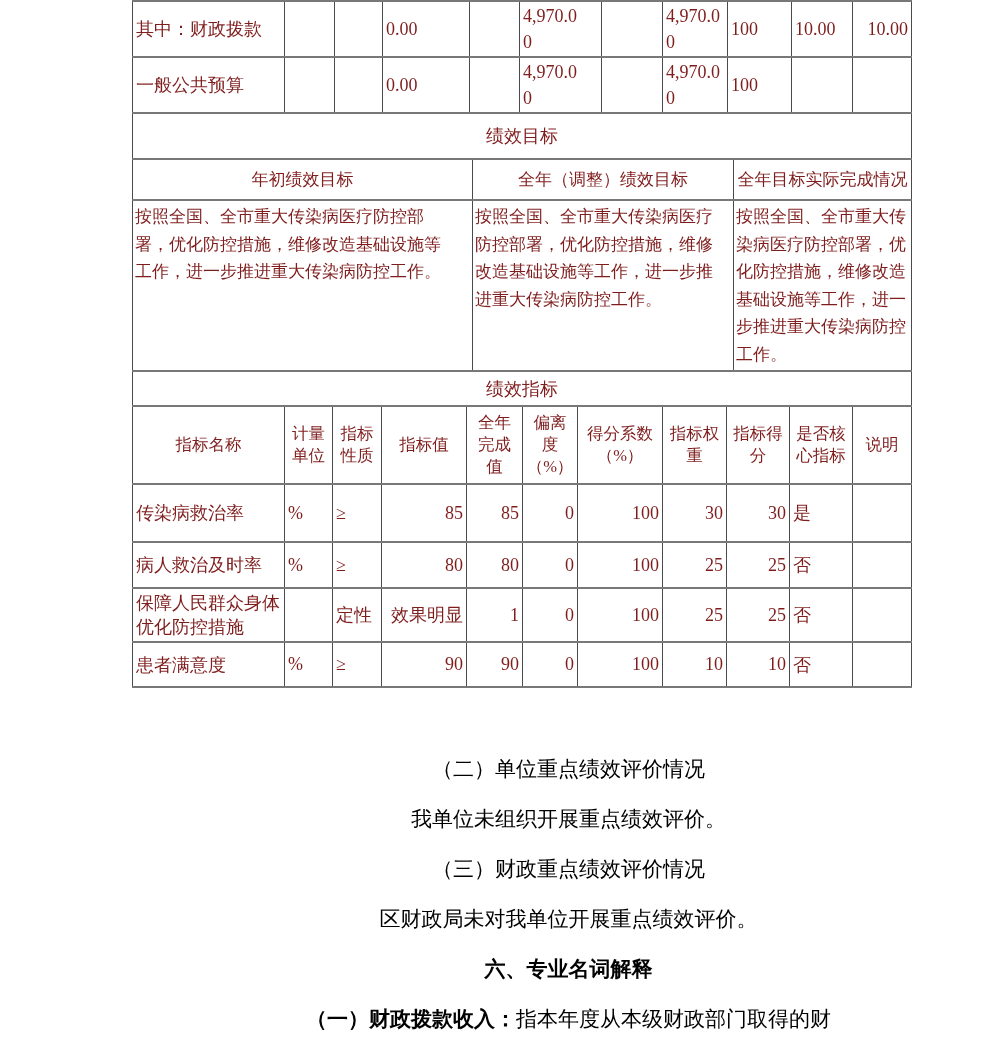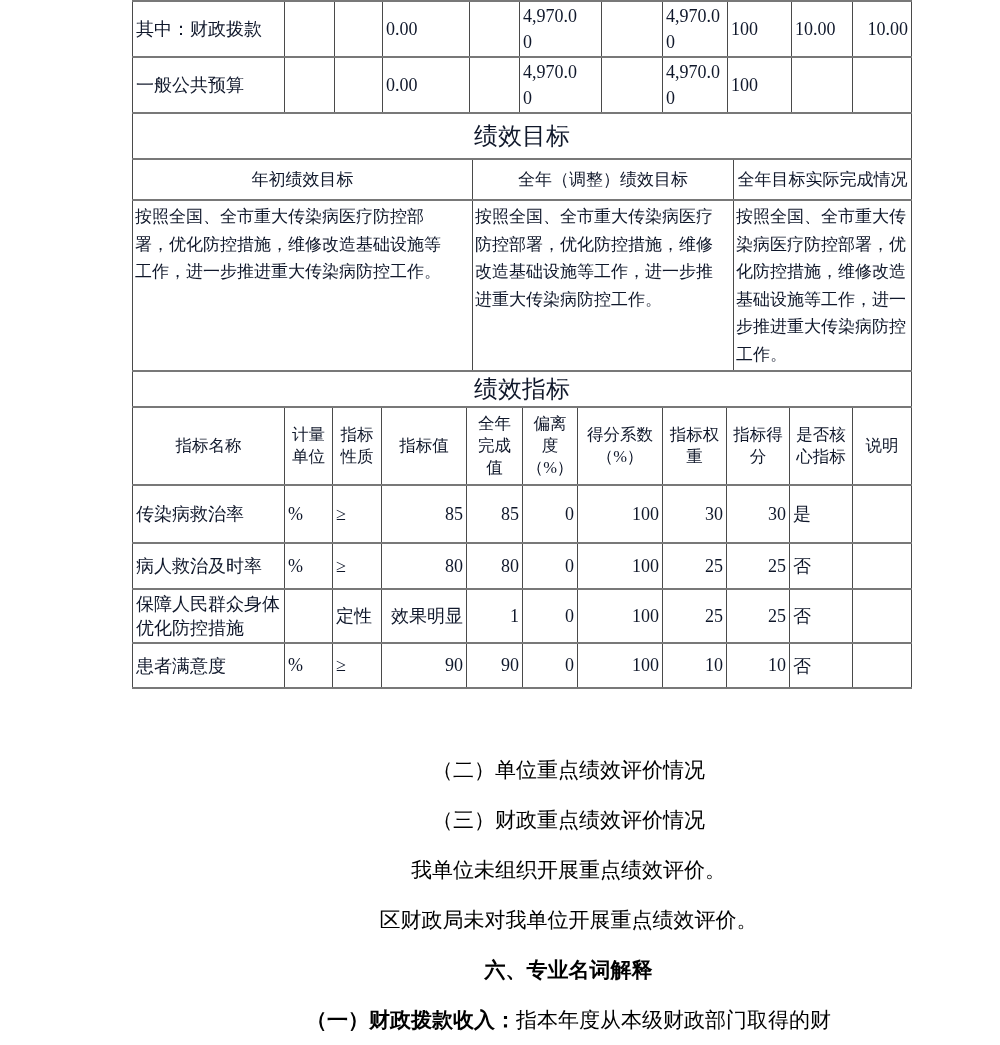--- a/index.html
+++ b/index.html
@@ -4,30 +4,30 @@
 <style>
   html,body{margin:0;padding:0;}
   body{
     width:1000px;height:1045px;background:#ffffff;color:#000;
     font-family:"Liberation Serif","DejaVu Serif",serif;
     overflow:hidden;
   }
   .tables{margin:0 0 0 132px;width:782px;}
   table{
     border-collapse:collapse;table-layout:fixed;width:779px;
-    font-size:18px;color:#0f172a;
+    font-size:18px;color:#7f1d1d;
   }
   table + table{margin-top:-2px;}
   td,th{
     border-left:1px solid #4a4a4a;border-right:1px solid #4a4a4a;
     border-top:2px solid #787878;border-bottom:2px solid #787878;
     padding:1px 3px;font-weight:normal;vertical-align:middle;
     overflow:hidden;white-space:pre-line;
   }
-  .sec-title{text-align:center;font-size:24px;}
+  .sec-title{text-align:center;font-size:18px;}
   
   #funding-body tr{height:44px;}
   .brk{word-break:break-all;line-height:26px;}
   .pr22{padding-right:22px;}
   
   .goal-head-row{height:41px;}
   .goal-head{text-align:center;font-size:17px;}
   .goal-title-row{height:46px;}
   .goal-content-row{height:162px;}
   .goal-cell{
@@ -227,18 +227,18 @@
           <td class="al">否</td>
           <td class="al"></td>
         </tr>
       </tbody>
   </table>
 
 </div>
 
 <div class="notes">
   <p>（二）单位重点绩效评价情况</p>
+  <p>我单位未组织开展重点绩效评价。</p>
   <p>（三）财政重点绩效评价情况</p>
-  <p>我单位未组织开展重点绩效评价。</p>
   <p>区财政局未对我单位开展重点绩效评价。</p>
   <p class="h6">六、专业名词解释</p>
   <p><span class="term">（一）财政拨款收入：</span><span>指本年度从本级财政部门取得的财</span></p>
 </div>
 
 </body></html>

